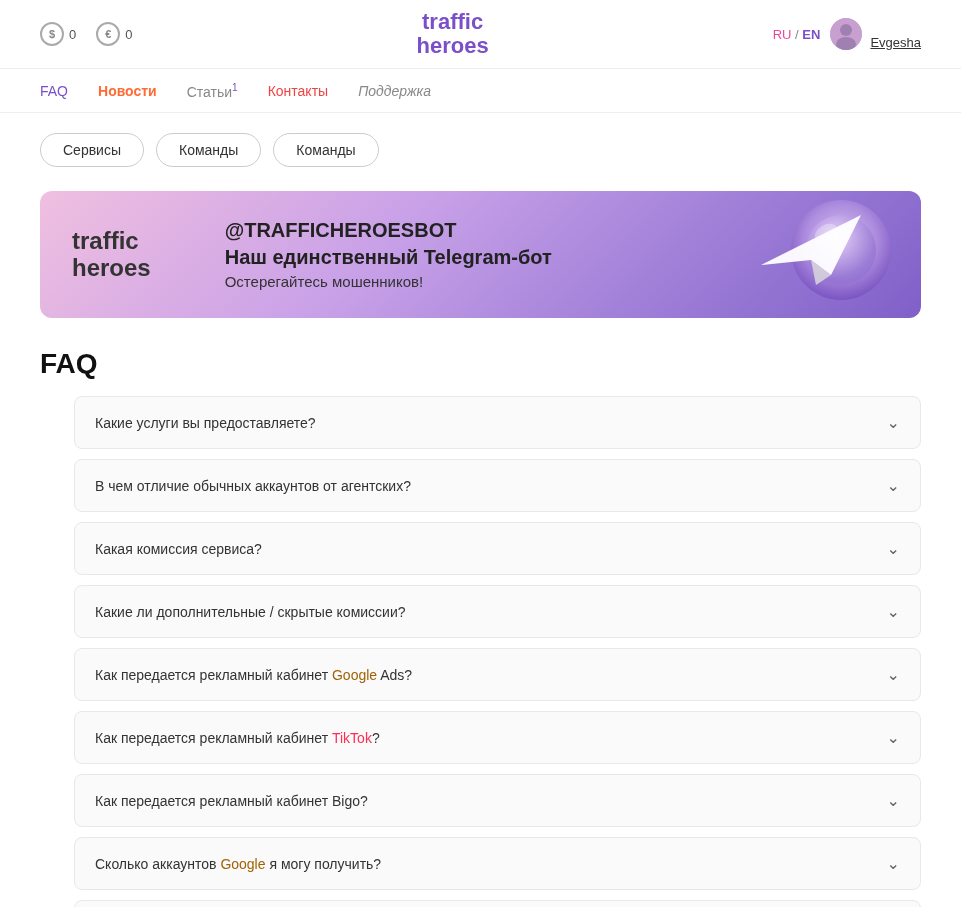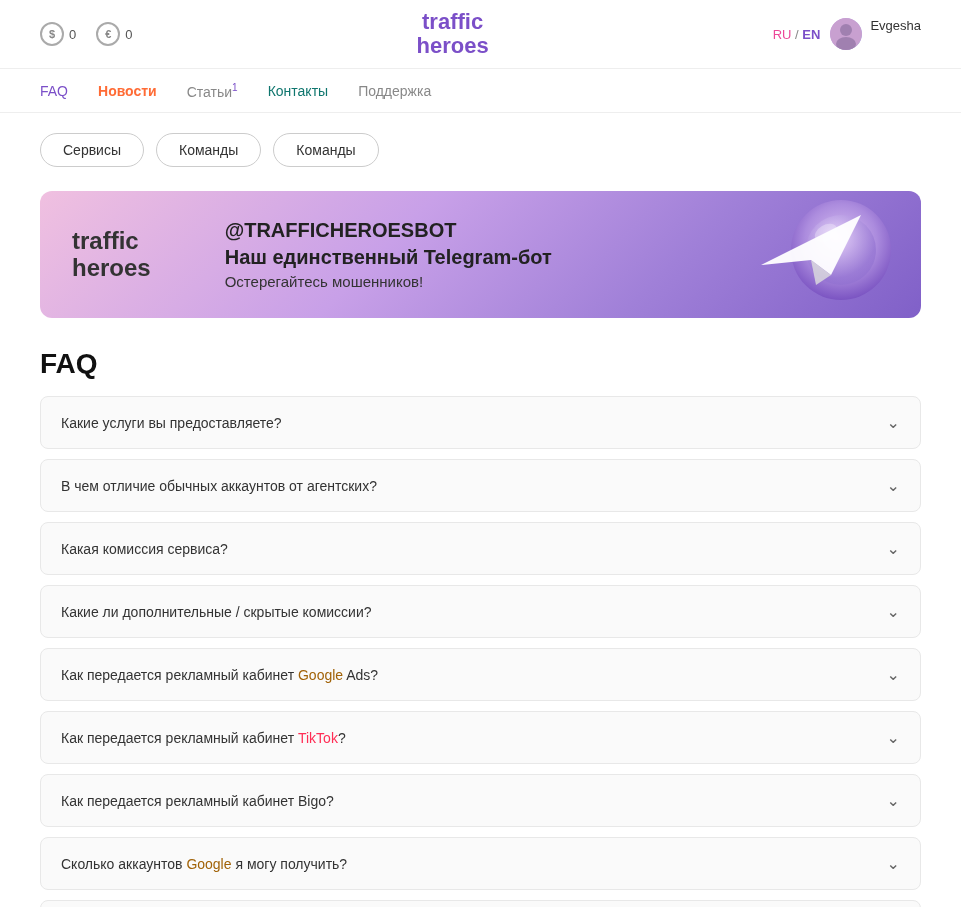--- a/index.html
+++ b/index.html
@@ -56,22 +56,23 @@
     }
     .lang-switcher {
       font-size: 13px;
       color: #888;
     }
     .lang-switcher .active-lang { color: #ec4899; }
     .lang-switcher .inactive-lang { color: #7b4fc8; font-weight: bold; cursor: pointer; }
 
     .user-area {
       display: flex;
-      align-items: flex-start;
+      align-items: flex-end;
       gap: 8px;
+      text-decoration: underline;
     }
     .user-avatar {
       width: 32px;
       height: 32px;
       border-radius: 50%;
       overflow: hidden;
       background: linear-gradient(135deg, #d4a0e0, #a0b0e0);
       display: flex;
       align-items: center;
       justify-content: center;
@@ -90,36 +91,36 @@
       background: #fff;
       min-height: 44px;
     }
     .nav-links {
       display: flex;
       gap: 30px;
       align-items: center;
     }
     .nav-link {
       font-size: 14px;
-      color: #0f766e;
+      color: #ef4444;
       text-decoration: none;
       cursor: pointer;
       padding: 12px 0;
     }
     .nav-link.active { color: #7b4fc8; }
     .nav-link.news { color: #ff6b35; font-weight: bold; }
     .nav-link.articles {
       color: #888;
       position: relative;
     }
     .nav-link.articles sup {
       color: #7b4fc8;
       font-size: 10px;
     }
-    .nav-link.support { color: #888; }
+    .nav-link.support { color: #888; font-style: italic; }
 
     
     .main-content {
       padding: 20px 40px;
       max-width: 961px;
       margin: 0 auto;
     }
 
     
     .filter-buttons {
@@ -196,20 +197,21 @@
     .faq-item {
       border: 1px solid #e8e8e8;
       border-radius: 8px;
       margin-bottom: 10px;
       background: #fafafa;
       cursor: pointer;
       padding: 16px 20px;
       display: flex;
       align-items: center;
       justify-content: space-between;
+      margin-left: 34px;
     }
 
     .faq-question {
       font-size: 14px;
       color: #333;
     }
     .faq-question .google { color: #a16207; }
     .faq-question .tiktok { color: #ff2d55; }
 
     .chevron-icon {

